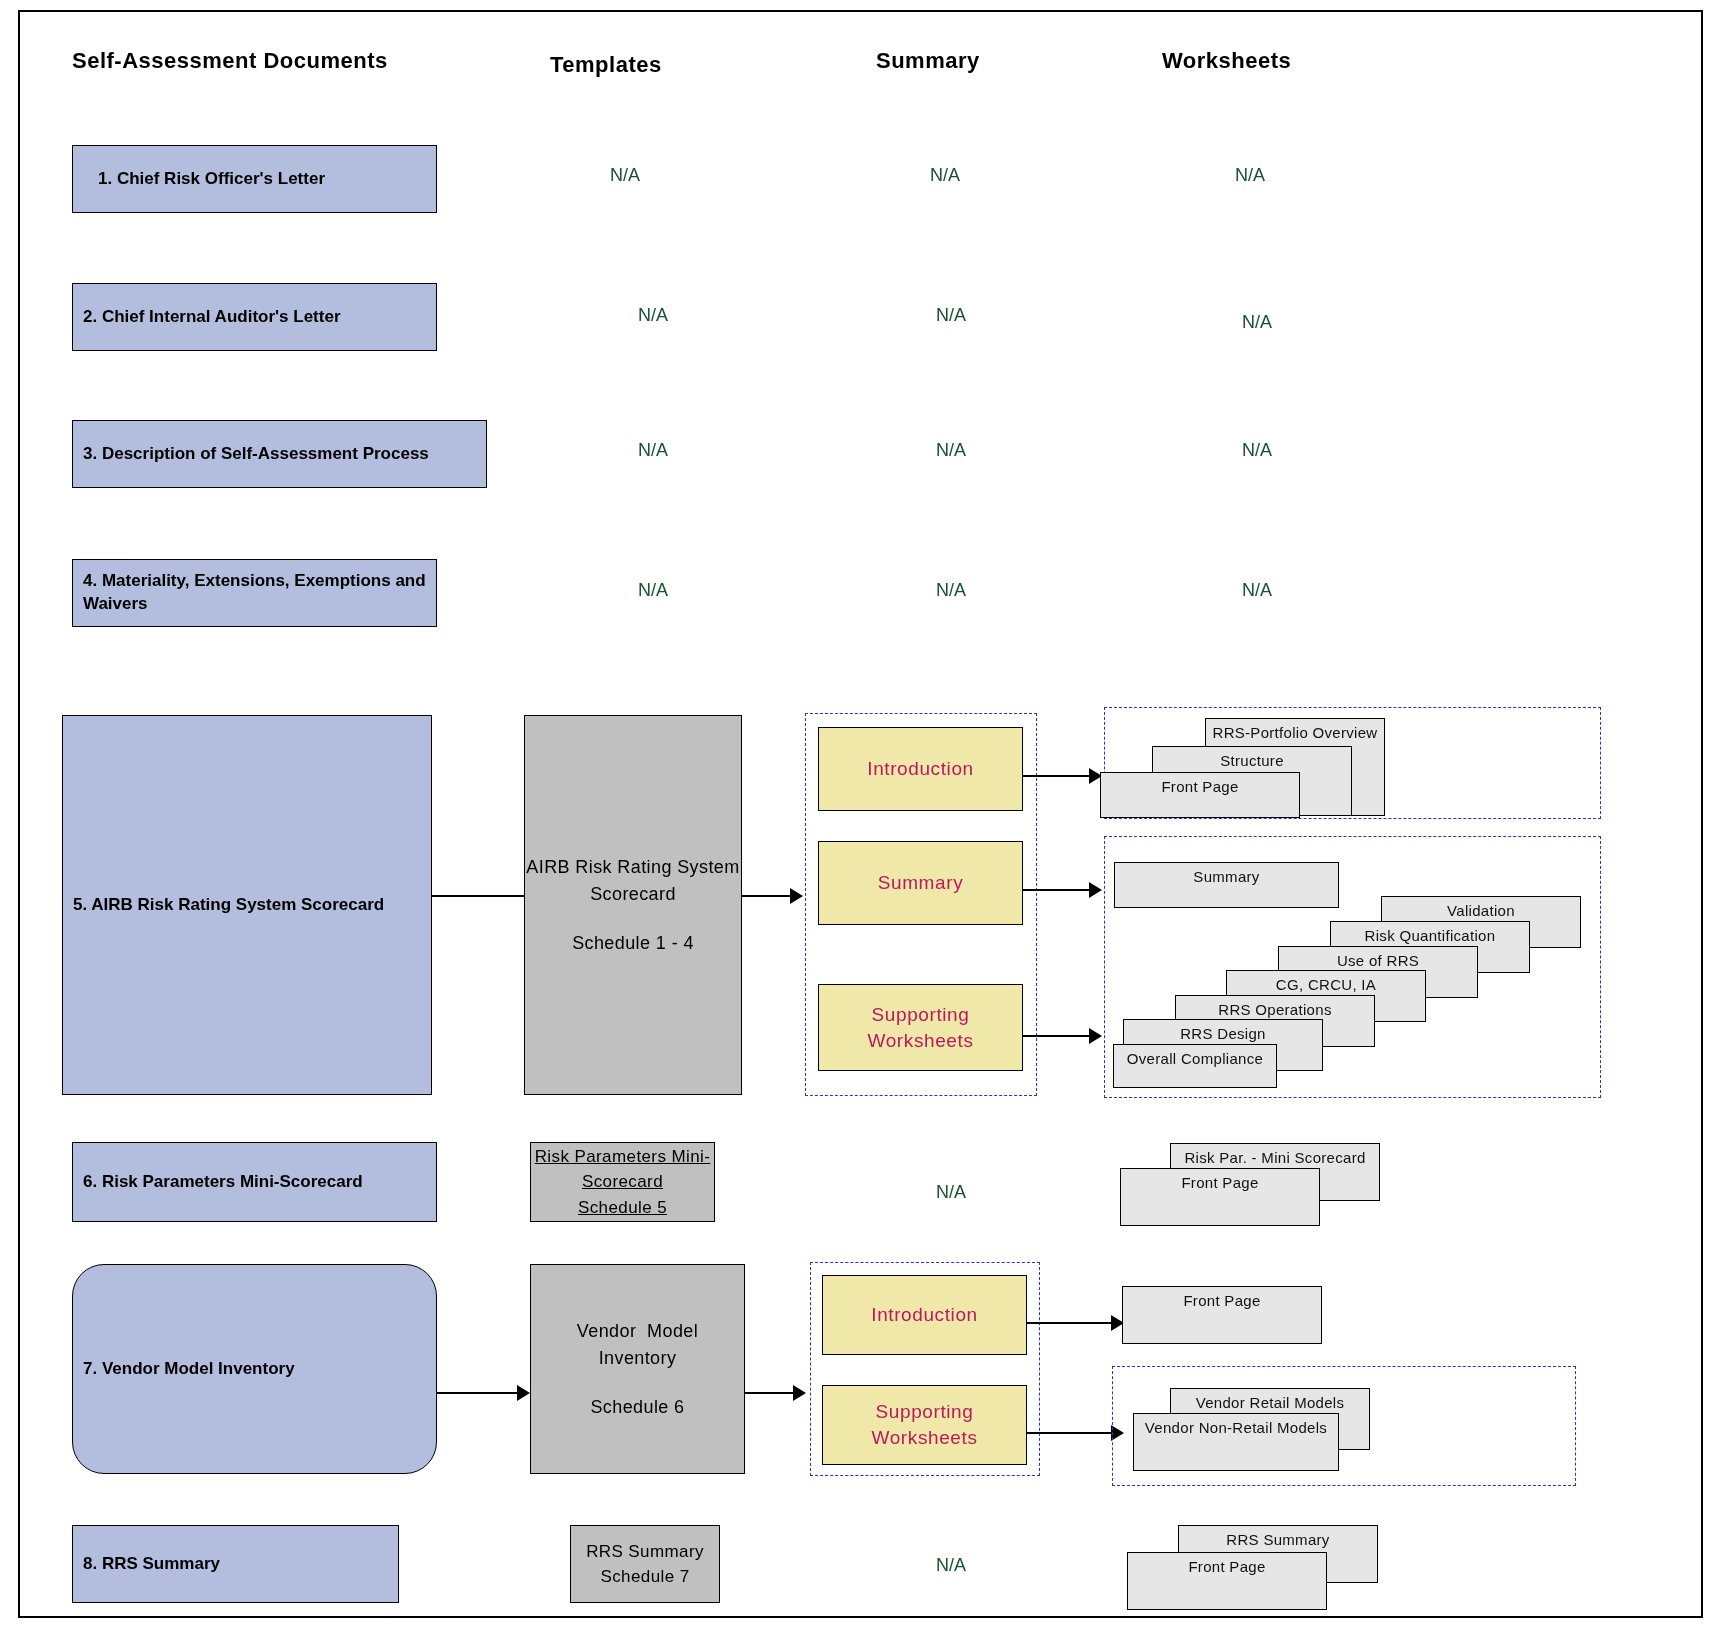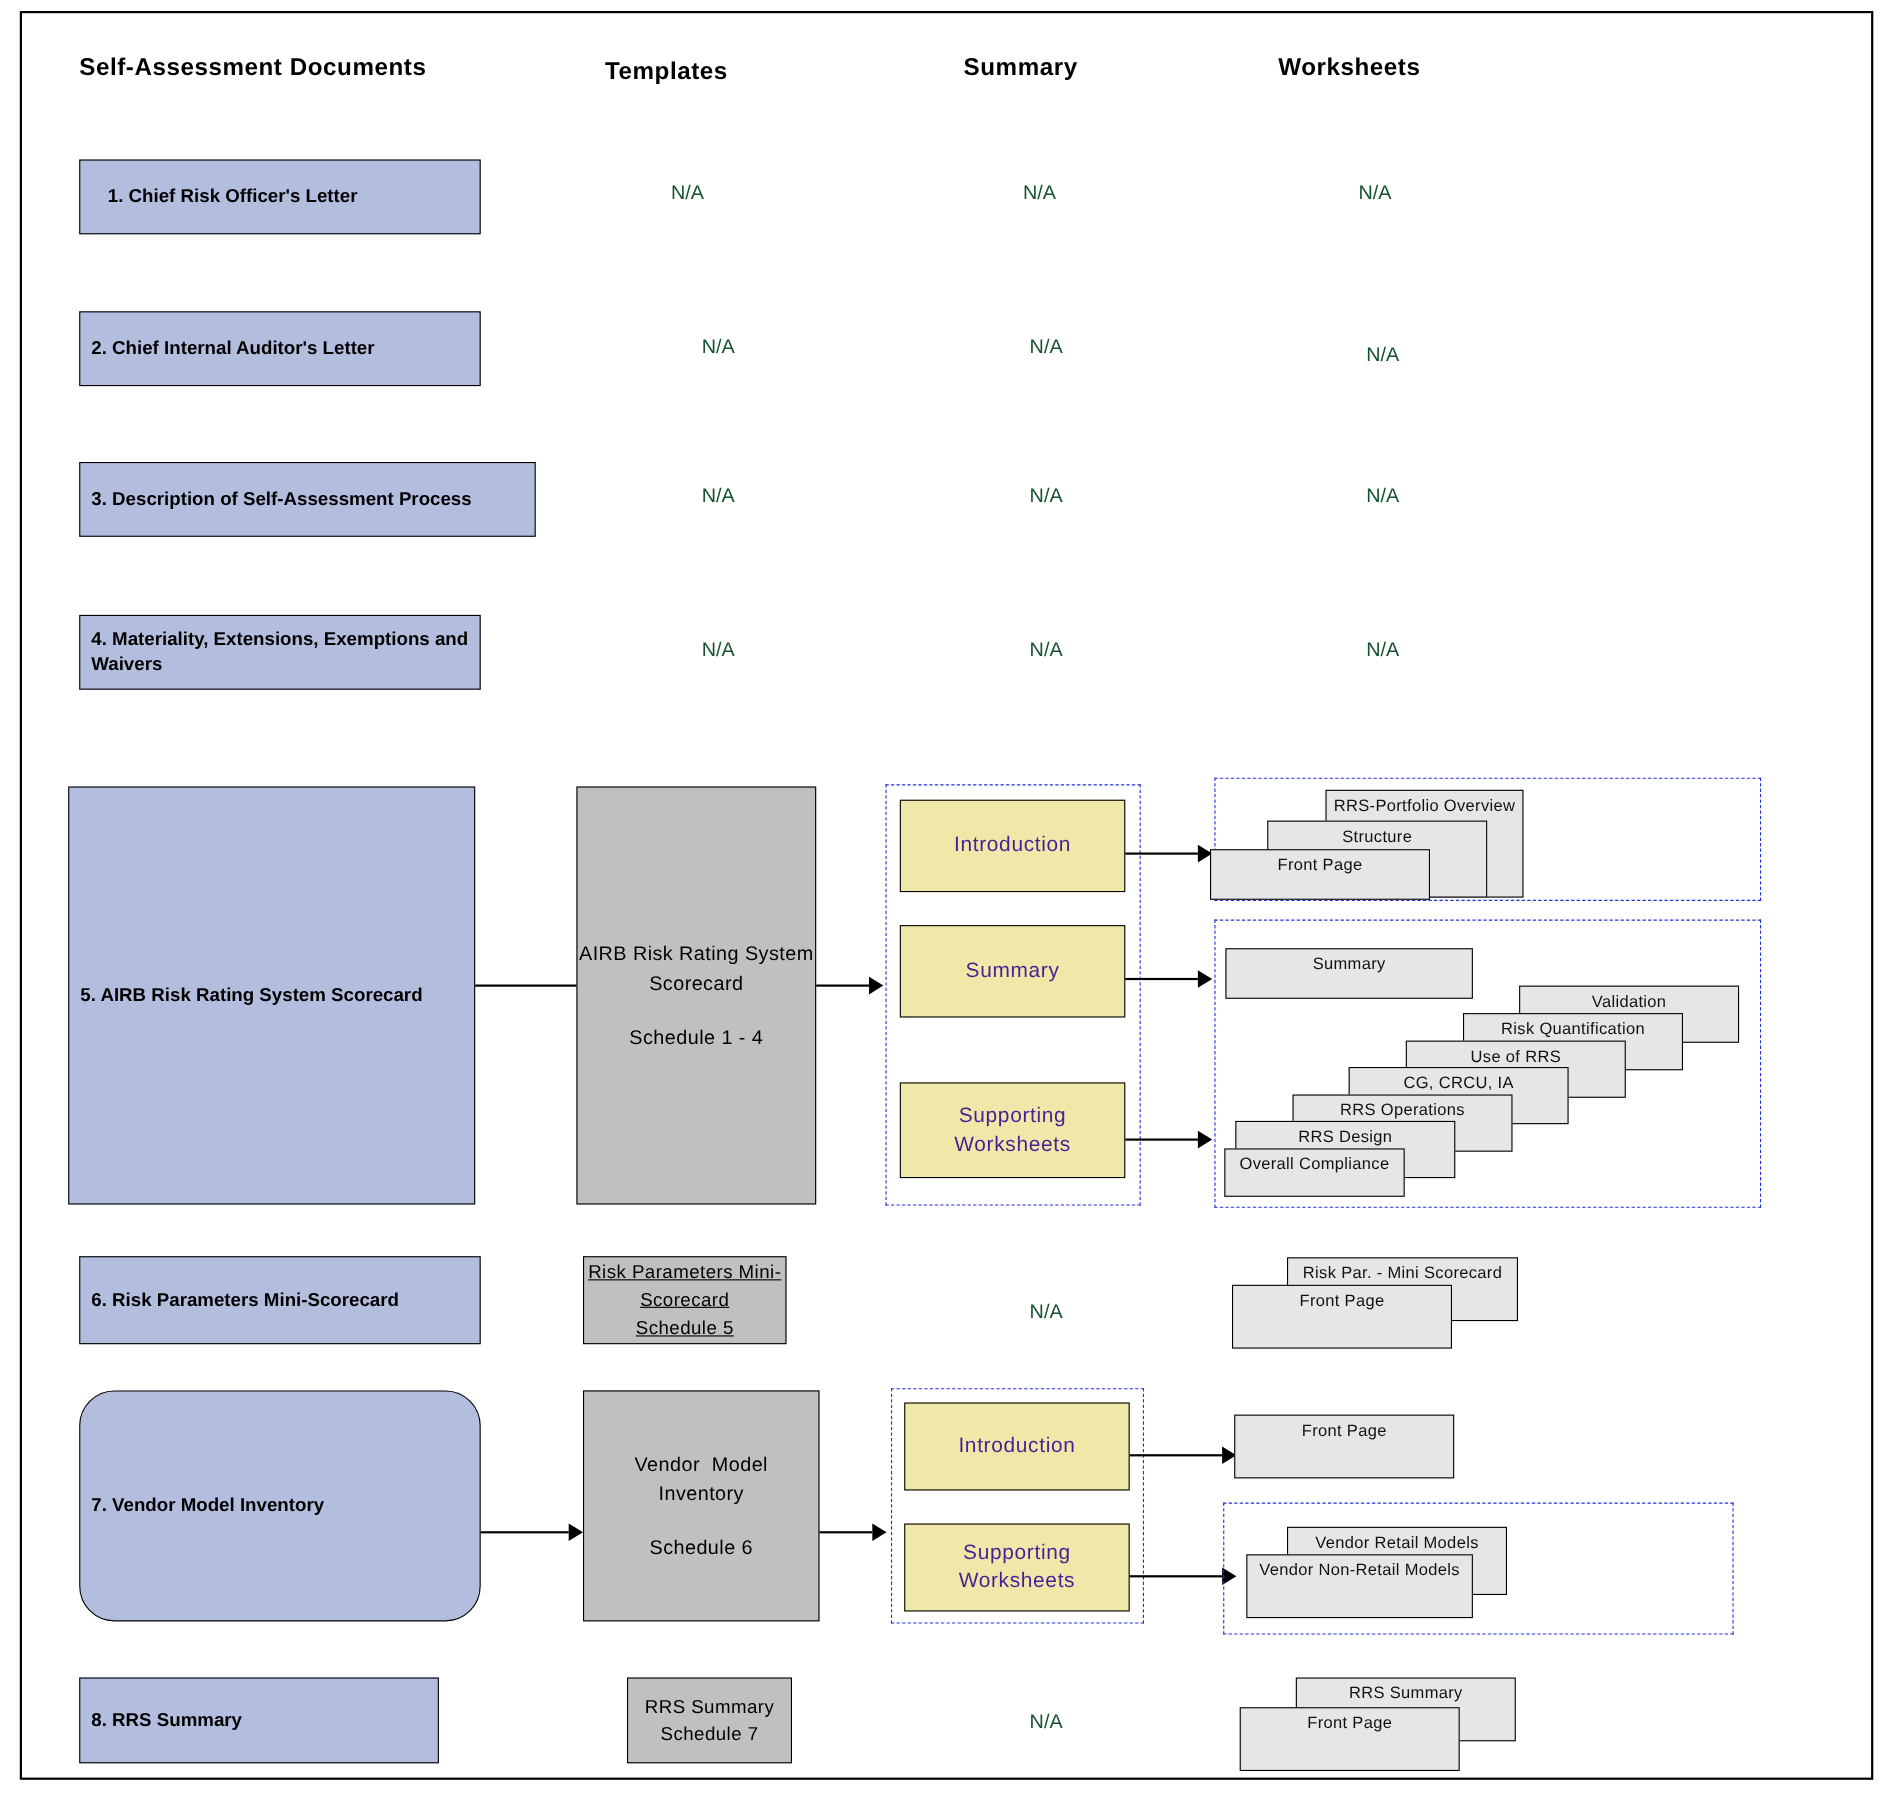--- a/index.html
+++ b/index.html
@@ -73,21 +73,21 @@
     line-height: 1.5;
     letter-spacing: 0.4px;
   }
   .tmpl-box .gap { height: 22px; }
 
   
   .sect-box {
     background: #f0e8a8;
     border: 1.5px solid #000;
     font-size: 19px;
-    color: #4c1d95;
+    color: #be185d;
     display: flex;
     align-items: center;
     justify-content: center;
     text-align: center;
     line-height: 1.35;
     letter-spacing: 0.6px;
   }
 
   
   .ws-card {

